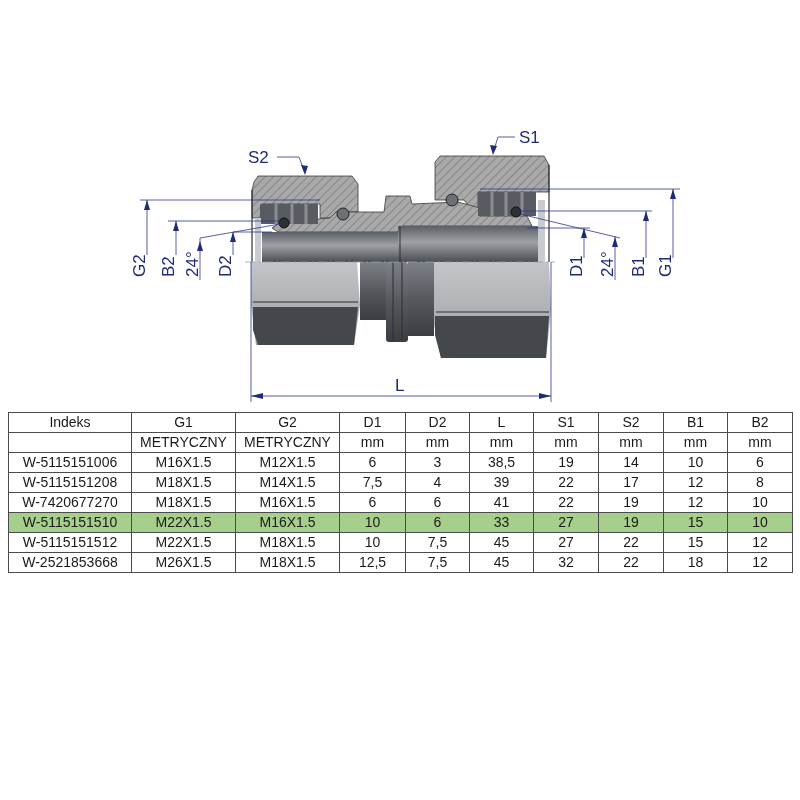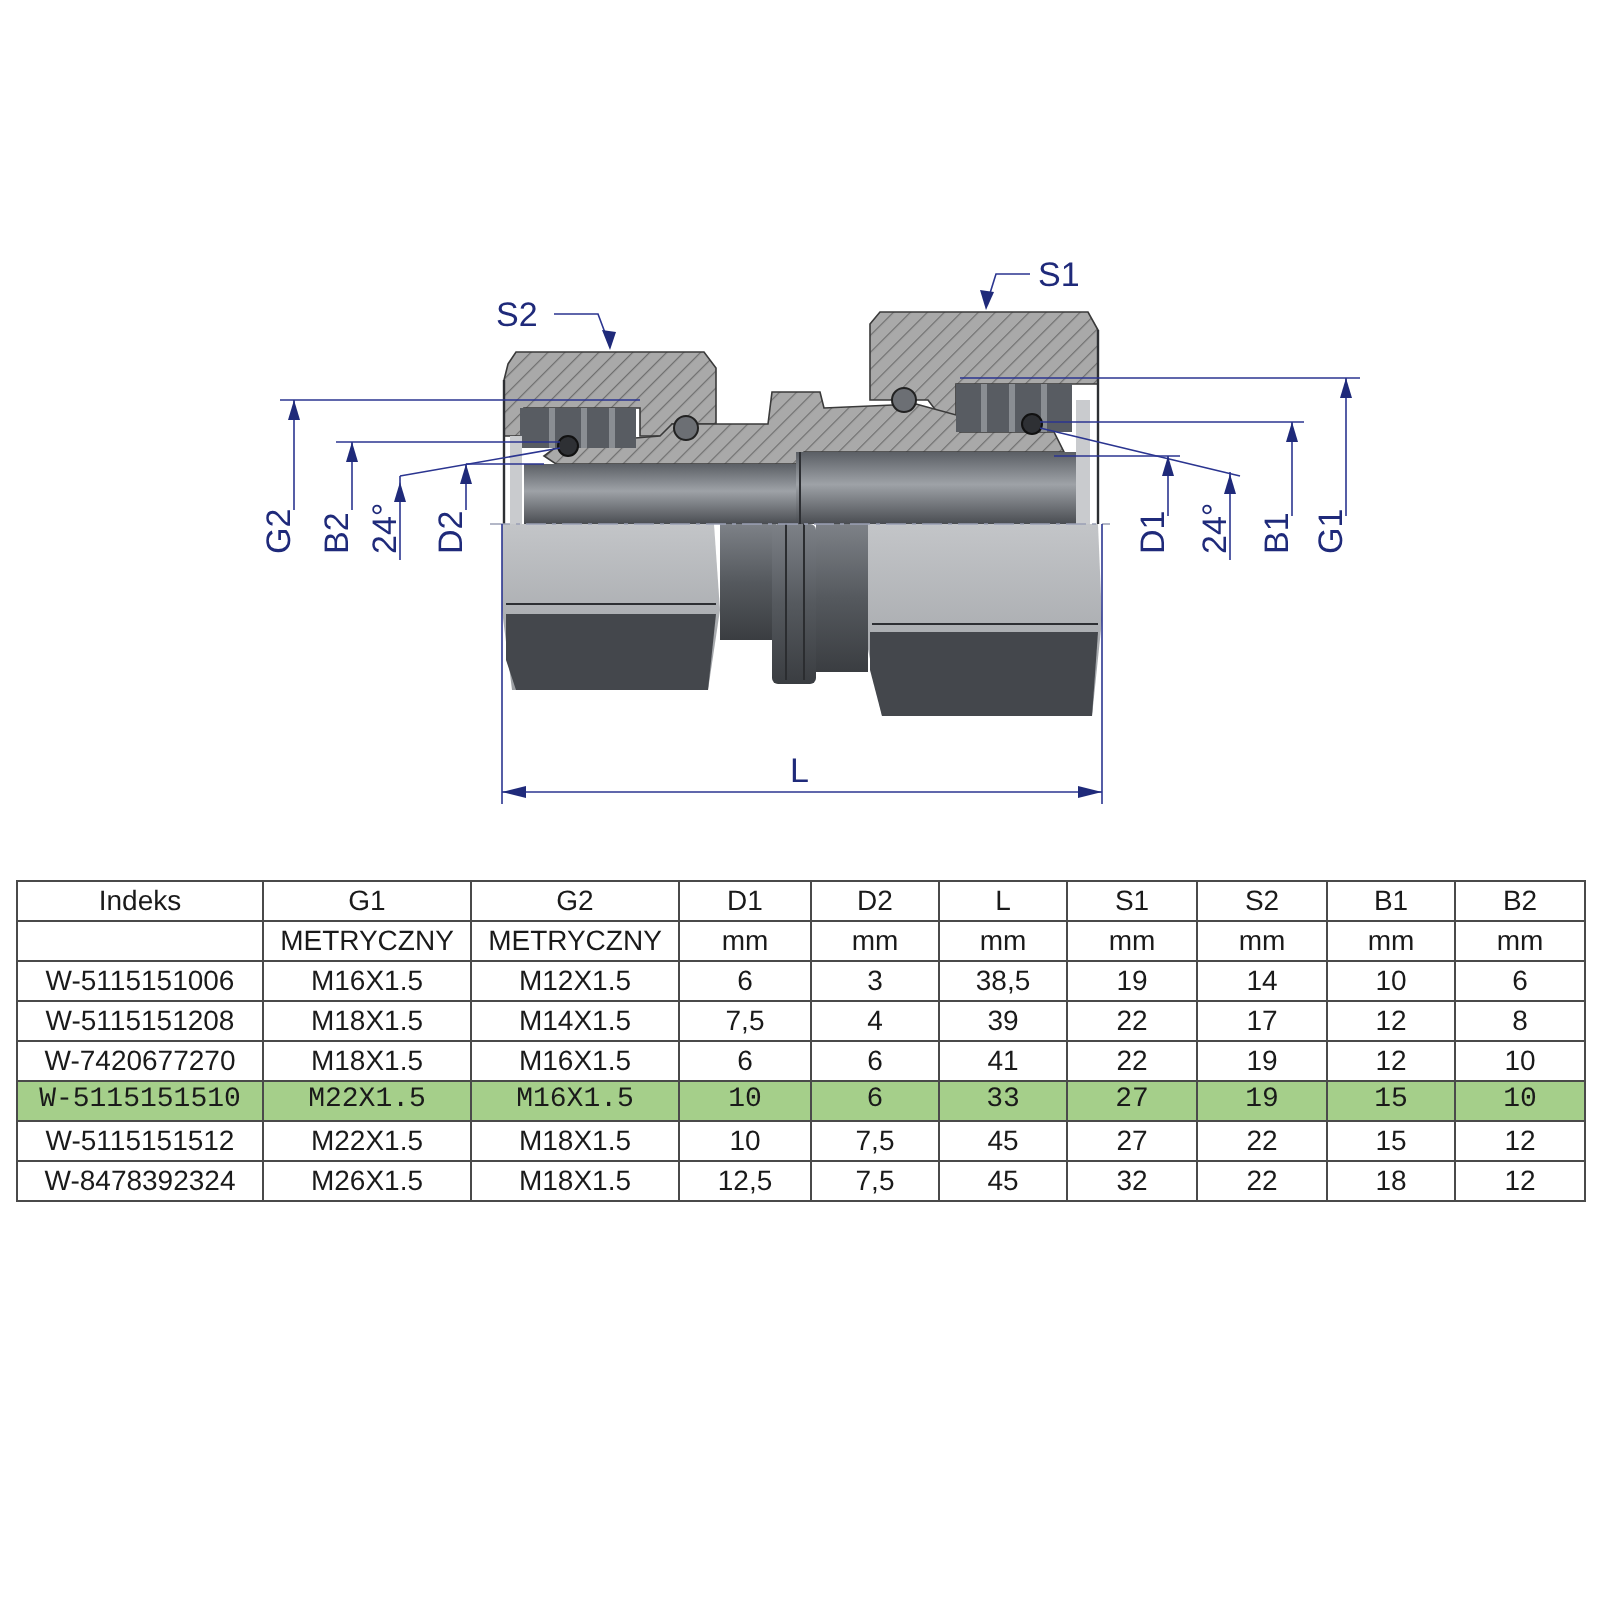--- a/index.html
+++ b/index.html
@@ -1,21 +1,21 @@
 <!DOCTYPE html>
 <html><head>
 <meta charset="utf-8">
 <style>
   html, body { margin:0; padding:0; background:#ffffff; }
   body { width:800px; height:800px; position:relative; overflow:hidden; font-family:"Liberation Sans", sans-serif; }
   #drawing { position:absolute; left:0; top:0; width:800px; height:420px; }
   .dim-label { font-family:"Liberation Sans", sans-serif; fill:#1f2a7a; font-size:17px; }
-  #spec-table { position:absolute; left:8px; top:440px; border-collapse:collapse; table-layout:fixed; font-size:14px; color:#1a1a1a; }
+  #spec-table { position:absolute; left:8px; top:412px; border-collapse:collapse; table-layout:fixed; font-size:14px; color:#1a1a1a; }
   #spec-table td { border:1px solid #4a4a4a; height:19px; padding:0; text-align:center; white-space:nowrap; overflow:hidden; line-height:19px; }
-  #spec-table tr.hl td { background:#a5cf8a;font-family:Liberation Mono, monospace; }
+  #spec-table tr.hl td { background:#a5cf8a; }
 </style>
 </head>
 <body>
 
 <svg id="drawing" viewBox="0 0 800 420" xmlns="http://www.w3.org/2000/svg">
   <defs>
     <pattern id="hatch" patternUnits="userSpaceOnUse" width="6" height="6" patternTransform="rotate(45)">
       <rect width="6" height="6" fill="#a9a9a9"></rect>
       <line x1="0" y1="0" x2="0" y2="6" stroke="#6f6f6f" stroke-width="1.2"></line>
     </pattern>
@@ -233,21 +233,21 @@
         <td>M18X1.5</td>
         <td>10</td>
         <td>7,5</td>
         <td>45</td>
         <td>27</td>
         <td>22</td>
         <td>15</td>
         <td>12</td>
       </tr>
       <tr>
-        <td>W-8478392324</td>
+        <td>W-2521853668</td>
         <td>M26X1.5</td>
         <td>M18X1.5</td>
         <td>12,5</td>
         <td>7,5</td>
         <td>45</td>
         <td>32</td>
         <td>22</td>
         <td>18</td>
         <td>12</td>
       </tr>

